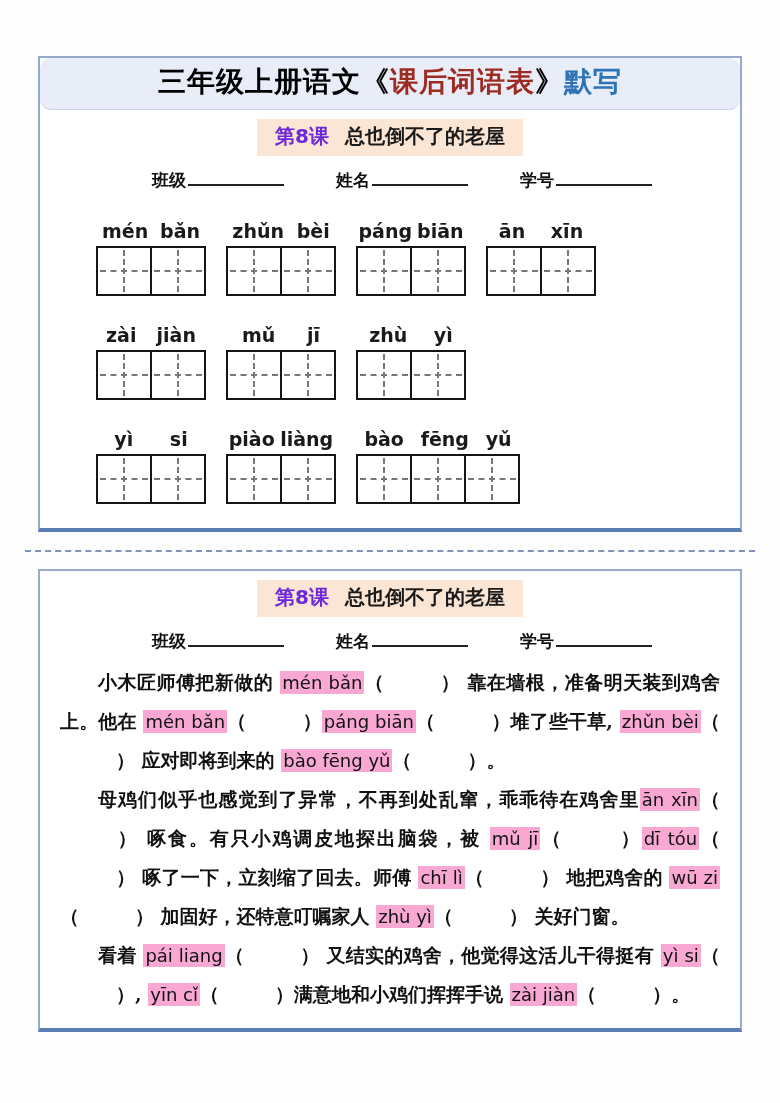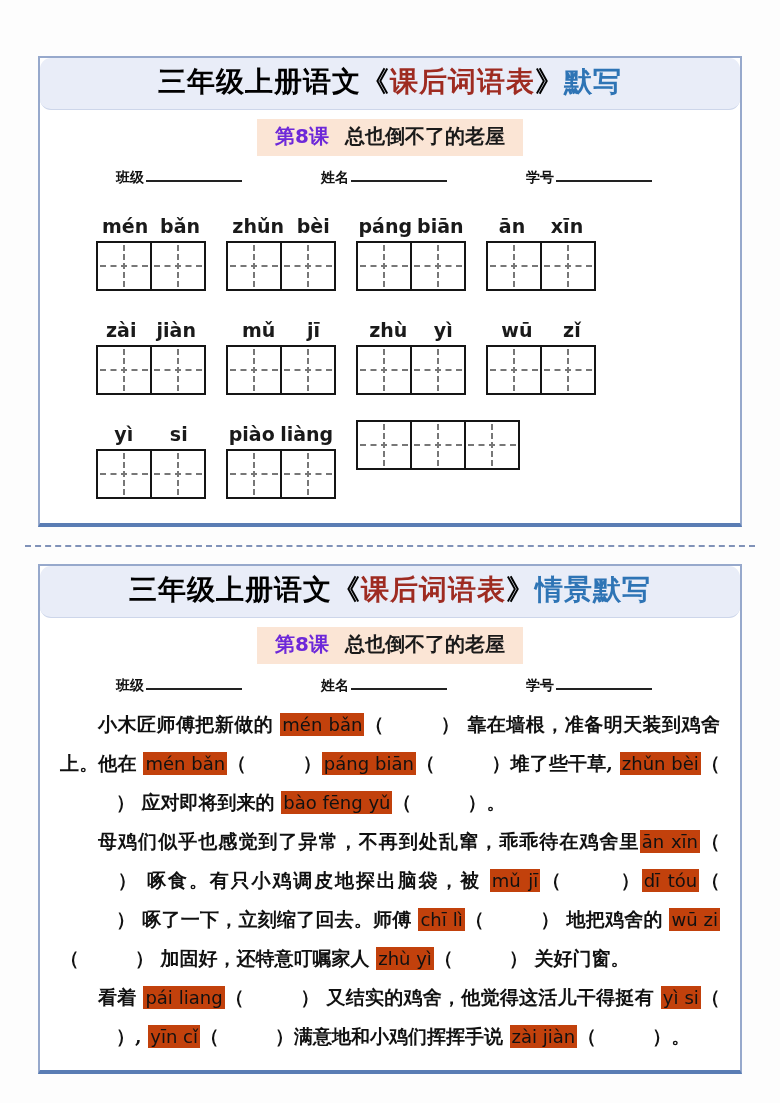--- a/index.html
+++ b/index.html
@@ -39,23 +39,23 @@
     font-family: "DejaVu Sans", "Liberation Sans", sans-serif;
     font-weight: 700;
     font-size: 20px;
     color: #1a1a1a;
   }
   .lesson .num { color: #6d28d9; margin-right: 16px; }
 
   .fields {
     display: flex;
     justify-content: space-between;
-    padding: 0 88px 0 76px;
+    padding: 0 88px 0 112px;
     margin-top: 13px;
-    font-size: 14px;
+    font-size: 17px;
     font-weight: 700;
   }
   .field .line {
     display: inline-block;
     width: 96px;
     border-bottom: 2px solid #222;
     height: 13px;
     margin-left: 2px;
   }
 
@@ -117,21 +117,21 @@
     font-weight: 600;
     line-height: 38px;
     text-align: justify;
     color: #111;
   }
   .passage p { margin: 0; text-indent: 2em; }
   .py-inline {
     font-family: "DejaVu Sans", "Liberation Sans", sans-serif;
     font-weight: 500;
     font-size: 18px;
-    background: #c2410c;
+    background: #f9a8d4;
     padding: 1px 2px;
   }
   .blank-gap { display: inline-block; width: 56px; }
 </style>
 </head>
 <body>
 
 <div class="page">
 
   <section class="panel">
@@ -214,30 +214,20 @@
           <div class="word-group">
             <div class="py-row">
               <span>zhù</span>
               <span>yì</span>
             </div>
             <div class="boxes">
               <div class="char-box"></div>
               <div class="char-box"></div>
             </div>
           </div>
-          <div class="word-group">
-            <div class="py-row">
-              <span>wū</span>
-              <span>zǐ</span>
-            </div>
-            <div class="boxes">
-              <div class="char-box"></div>
-              <div class="char-box"></div>
-            </div>
-          </div>
         </div>
         <div class="word-row">
           <div class="word-group">
             <div class="py-row">
               <span>yì</span>
               <span>si</span>
             </div>
             <div class="boxes">
               <div class="char-box"></div>
               <div class="char-box"></div>
@@ -247,34 +237,38 @@
             <div class="py-row">
               <span>piào</span>
               <span>liàng</span>
             </div>
             <div class="boxes">
               <div class="char-box"></div>
               <div class="char-box"></div>
             </div>
           </div>
           <div class="word-group">
+            <div class="py-row">
+              <span>bào</span>
+              <span>fēng</span>
+              <span>yǔ</span>
+            </div>
             <div class="boxes">
               <div class="char-box"></div>
               <div class="char-box"></div>
               <div class="char-box"></div>
             </div>
           </div>
         </div>
       </div>
   </section>
 
   <hr class="divider">
 
   <section class="panel">
-    <div class="panel-title"><span>三年级上册语文</span><span>《</span><span class="book-inner">课后词语表</span><span>》</span><span class="mode">情景默写</span></div>
 
     <div class="lesson-wrap">
       <div class="lesson"><span class="num">第8课</span><span>总也倒不了的老屋</span></div>
     </div>
 
     <div class="fields">
       <span class="field"><span>班级</span><span class="line"></span></span>
       <span class="field"><span>姓名</span><span class="line"></span></span>
       <span class="field"><span>学号</span><span class="line"></span></span>
     </div>

